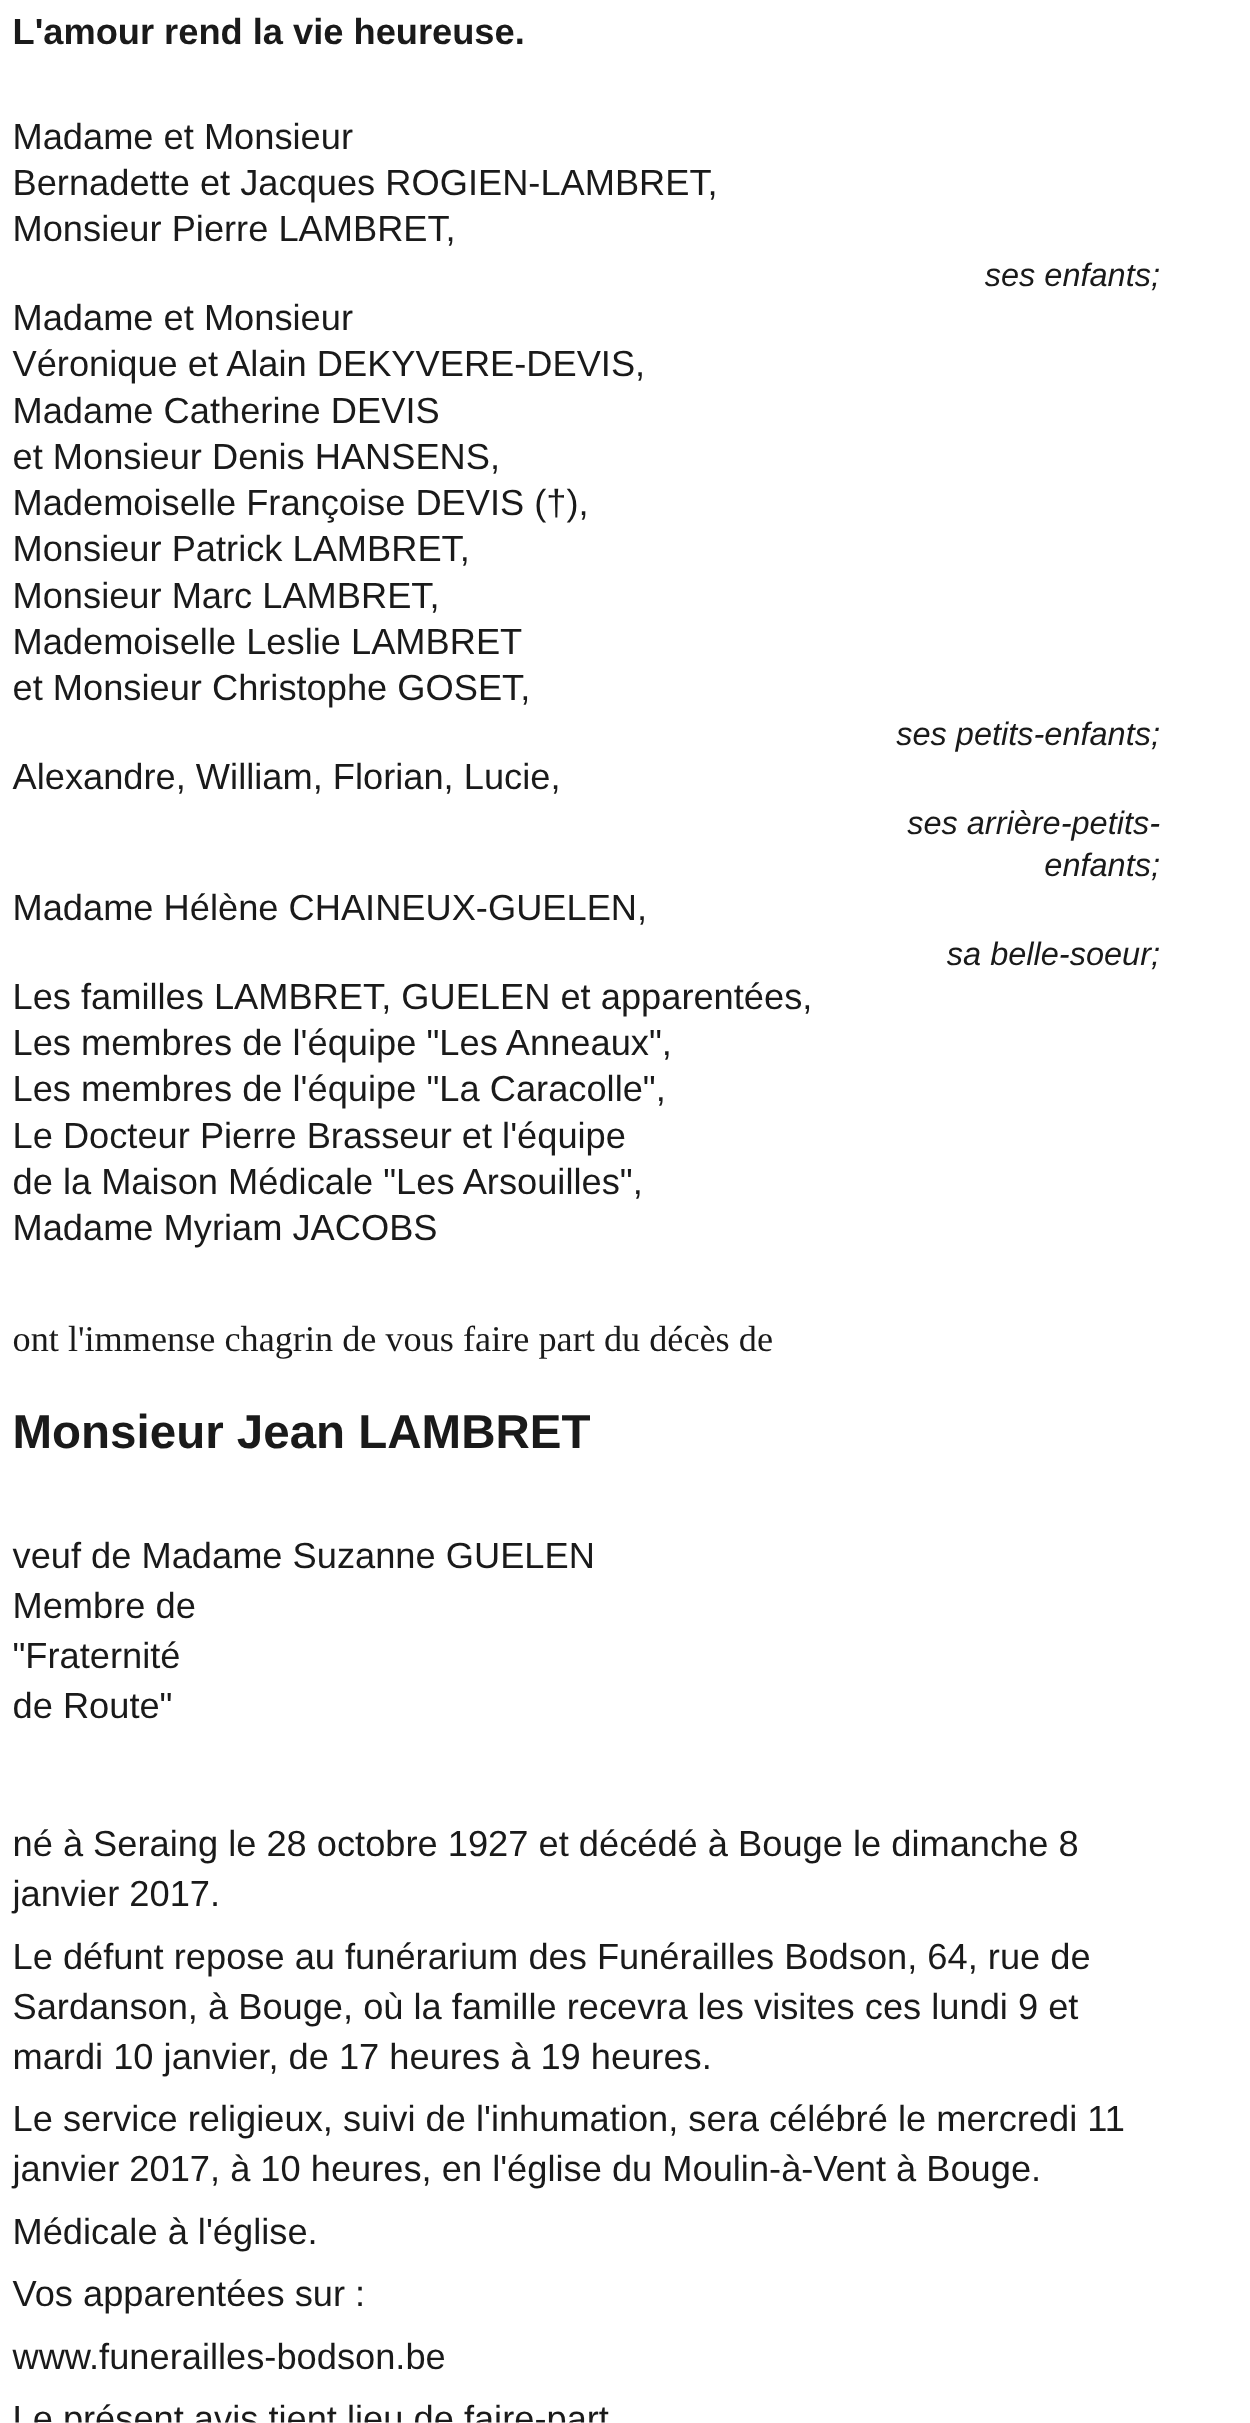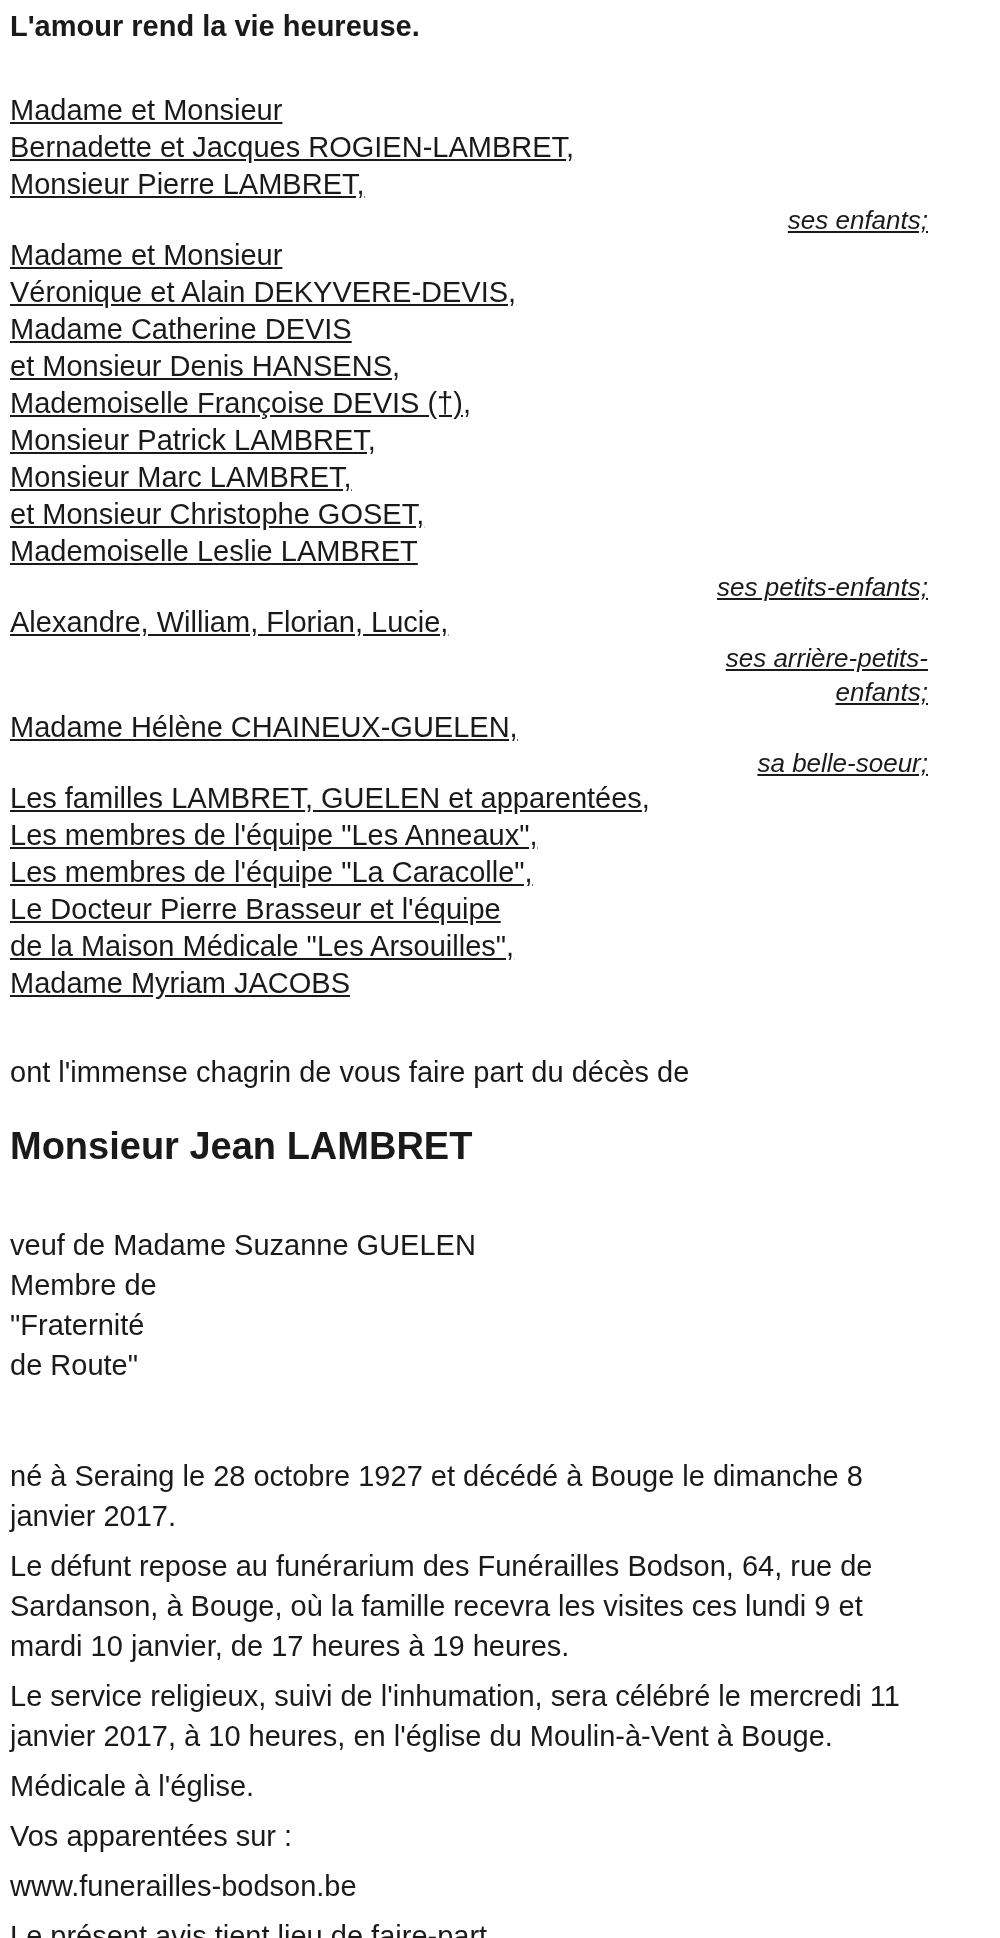--- a/index.html
+++ b/index.html
@@ -18,39 +18,40 @@
     padding: 6px 10px 0 10px;
     box-sizing: border-box;
     width: 938px;
   }
   .epigraph {
     font-weight: 700;
     font-size: 29px;
     line-height: 40px;
     margin: 0 0 46px 0;
   }
-  .family { margin: 0; text-decoration: underline; }
+  .family { margin: 0; }
   .fl { margin: 0; }
   .fl-name {
     font-size: 29px;
     line-height: 37px;
     text-align: left;
   }
   .fl-relation {
     font-size: 26px;
     font-style: italic;
     line-height: 34px;
     max-width: 235px;
     margin-left: auto;
     text-align: right;
   }
   .intro {
     font-size: 29px;
     line-height: 40px;
     margin: 50px 0 0 0;
+    font-family: Liberation Serif, serif;
   }
   .deceased-name {
     font-size: 38px;
     font-weight: 700;
     line-height: 48px;
     margin: 30px 0 0 0;
   }
   .details { margin-top: 55px; }
   .detail-line {
     font-size: 29px;
@@ -88,23 +89,23 @@
       <div class="fl fl-name">Madame Catherine DEVIS</div>
 
       <div class="fl fl-name">et Monsieur Denis HANSENS,</div>
 
       <div class="fl fl-name">Mademoiselle Françoise DEVIS (†),</div>
 
       <div class="fl fl-name">Monsieur Patrick LAMBRET,</div>
 
       <div class="fl fl-name">Monsieur Marc LAMBRET,</div>
 
+      <div class="fl fl-name">Mademoiselle Leslie LAMBRET</div>
+
       <div class="fl fl-name">et Monsieur Christophe GOSET,</div>
-
-      <div class="fl fl-name">Mademoiselle Leslie LAMBRET</div>
 
       <div class="fl fl-relation">ses petits-enfants;</div>
 
       <div class="fl fl-name">Alexandre, William, Florian, Lucie,</div>
 
       <div class="fl fl-relation">ses arrière-petits-enfants;</div>
 
       <div class="fl fl-name">Madame Hélène CHAINEUX-GUELEN,</div>
 
       <div class="fl fl-relation">sa belle-soeur;</div>

